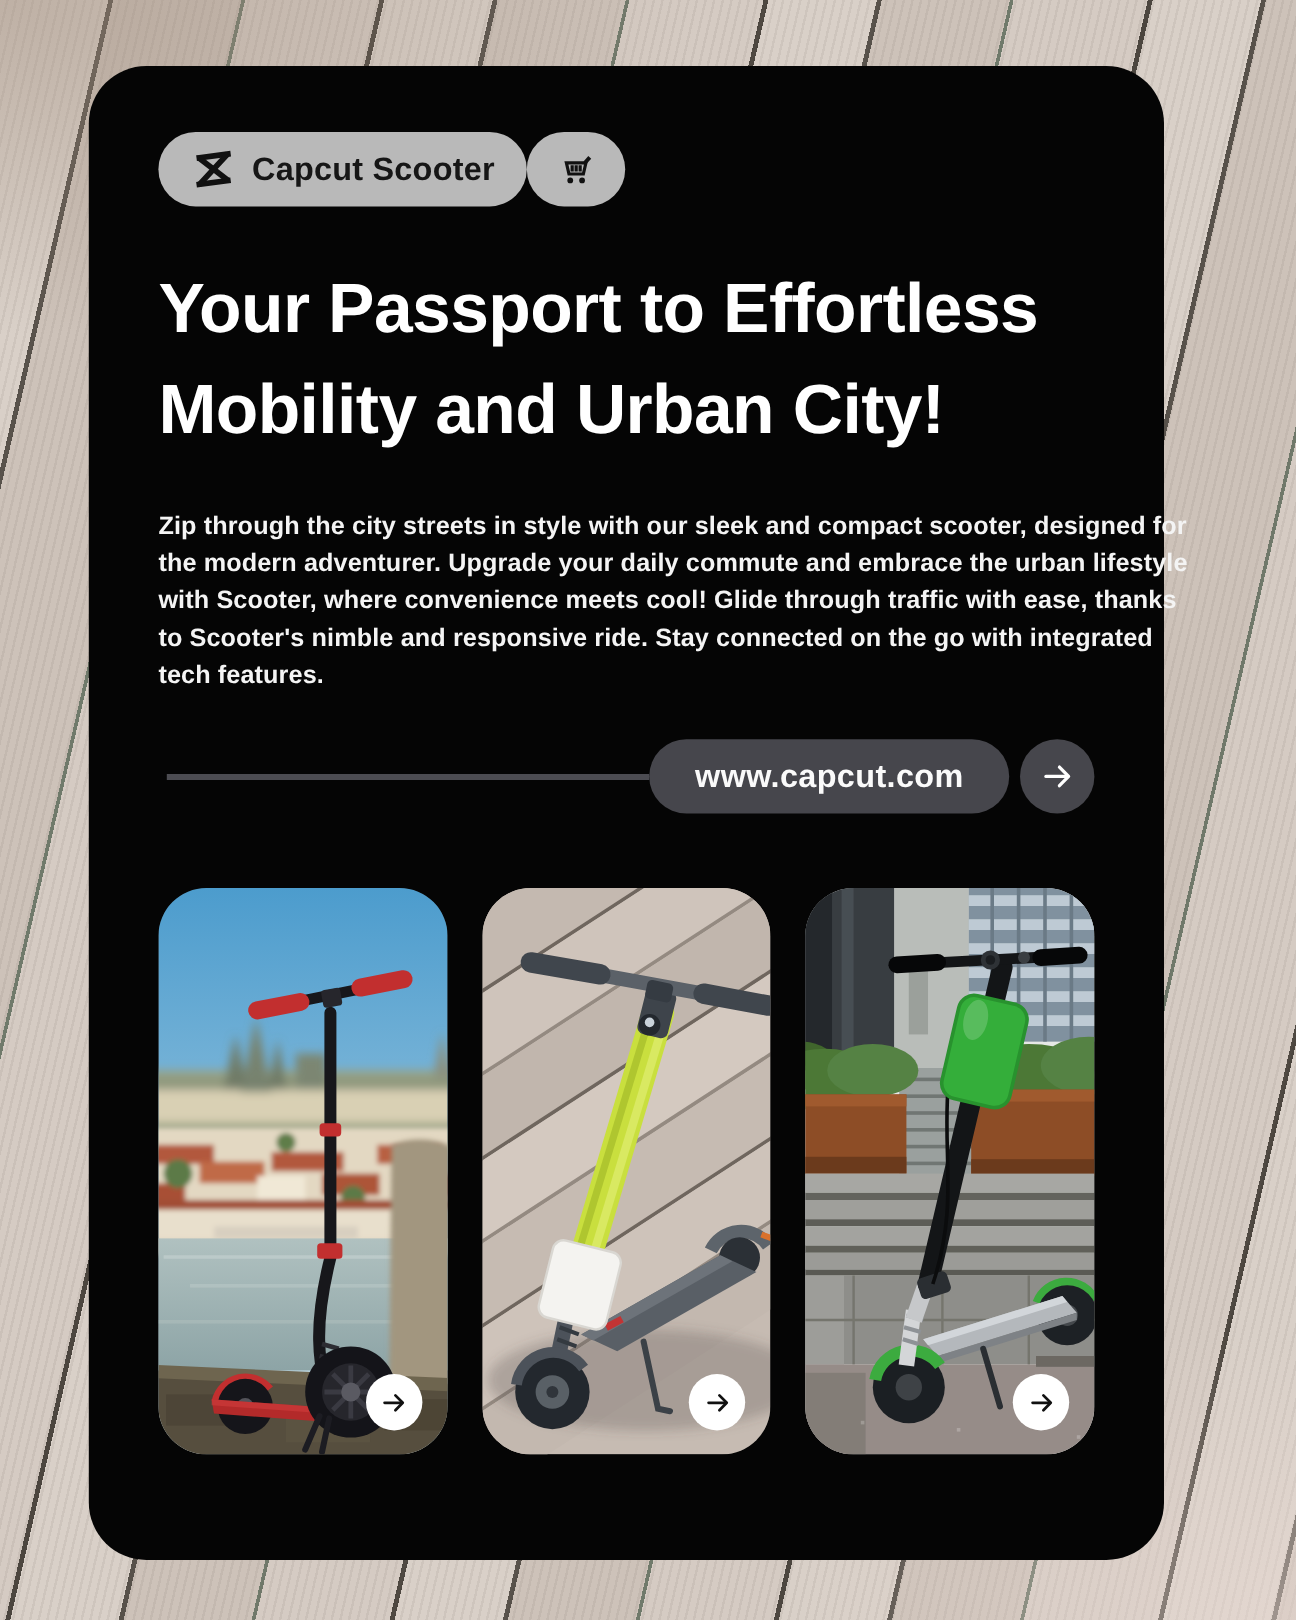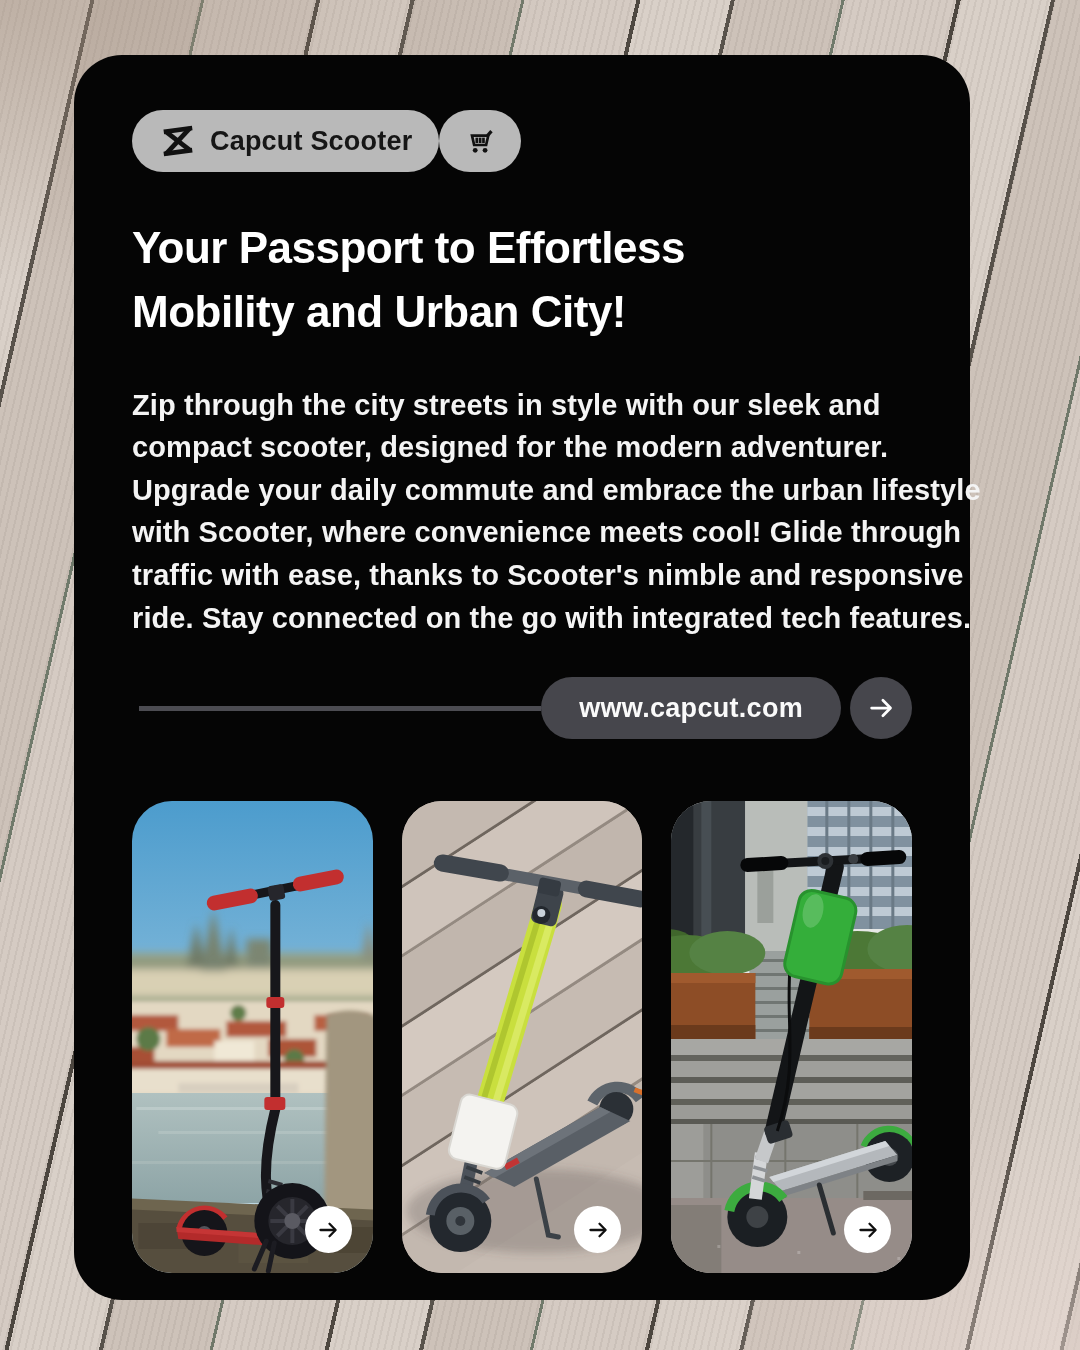--- a/index.html
+++ b/index.html
@@ -27,22 +27,22 @@
   }
   
   .topbar{display:flex;align-items:center;height:62px;}
   .pill{border-radius:31px;display:flex;align-items:center;box-sizing:border-box;height:62px;}
   .brand-pill{background:#b9b9b9;padding:0 27px;gap:13px;}
   .brand-pill span{font-size:27px;font-weight:bold;color:#161616;letter-spacing:.2px;white-space:nowrap;}
   .contact-pill{background:#46464c;flex:1;margin:0 10px 0 16px;padding:0 26px;gap:26px;}
   .contact-item{display:flex;align-items:center;gap:9px;color:#f5f5f5;font-size:24px;font-weight:bold;white-space:nowrap;}
   .cart-btn{width:82px;height:62px;border-radius:31px;background:#b9b9b9;display:flex;align-items:center;justify-content:center;border:none;cursor:pointer;}
   
-  .headline{margin-top:44px;color:#ffffff;font-weight:bold;font-size:44px;line-height:1.45;letter-spacing:-.5px;}
-  .bodycopy{margin-top:40px;width:862px;color:#f4f4f4;font-size:29px;line-height:1.47;font-weight:bold;letter-spacing:.1px;}
+  .headline{margin-top:44px;color:#ffffff;font-weight:bold;font-size:58px;line-height:1.45;letter-spacing:-.5px;}
+  .bodycopy{margin-top:40px;width:862px;color:#f4f4f4;font-size:21px;line-height:1.47;font-weight:bold;letter-spacing:.1px;}
   
   .cta-row{margin-top:38px;display:flex;align-items:center;height:62px;}
   .divider{height:5px;background:#4c4c52;width:505px;margin-left:7px;}
   .url-pill{background:#46464c;margin-left:auto;padding:0 38px;}
   .url-pill span{color:#fafafa;font-size:27px;font-weight:bold;letter-spacing:.3px;white-space:nowrap;}
   .cta-arrow{width:62px;height:62px;margin-left:9px;border-radius:50%;background:#46464c;display:flex;align-items:center;justify-content:center;border:none;cursor:pointer;flex:none;}
   
   .gallery{margin-top:62px;display:flex;gap:29px;}
   .photo{position:relative;flex:1;height:472px;border-radius:40px;overflow:hidden;margin:0;cursor:pointer;background:#222;}
   .photo svg.scene{display:block;width:100%;height:100%;}

